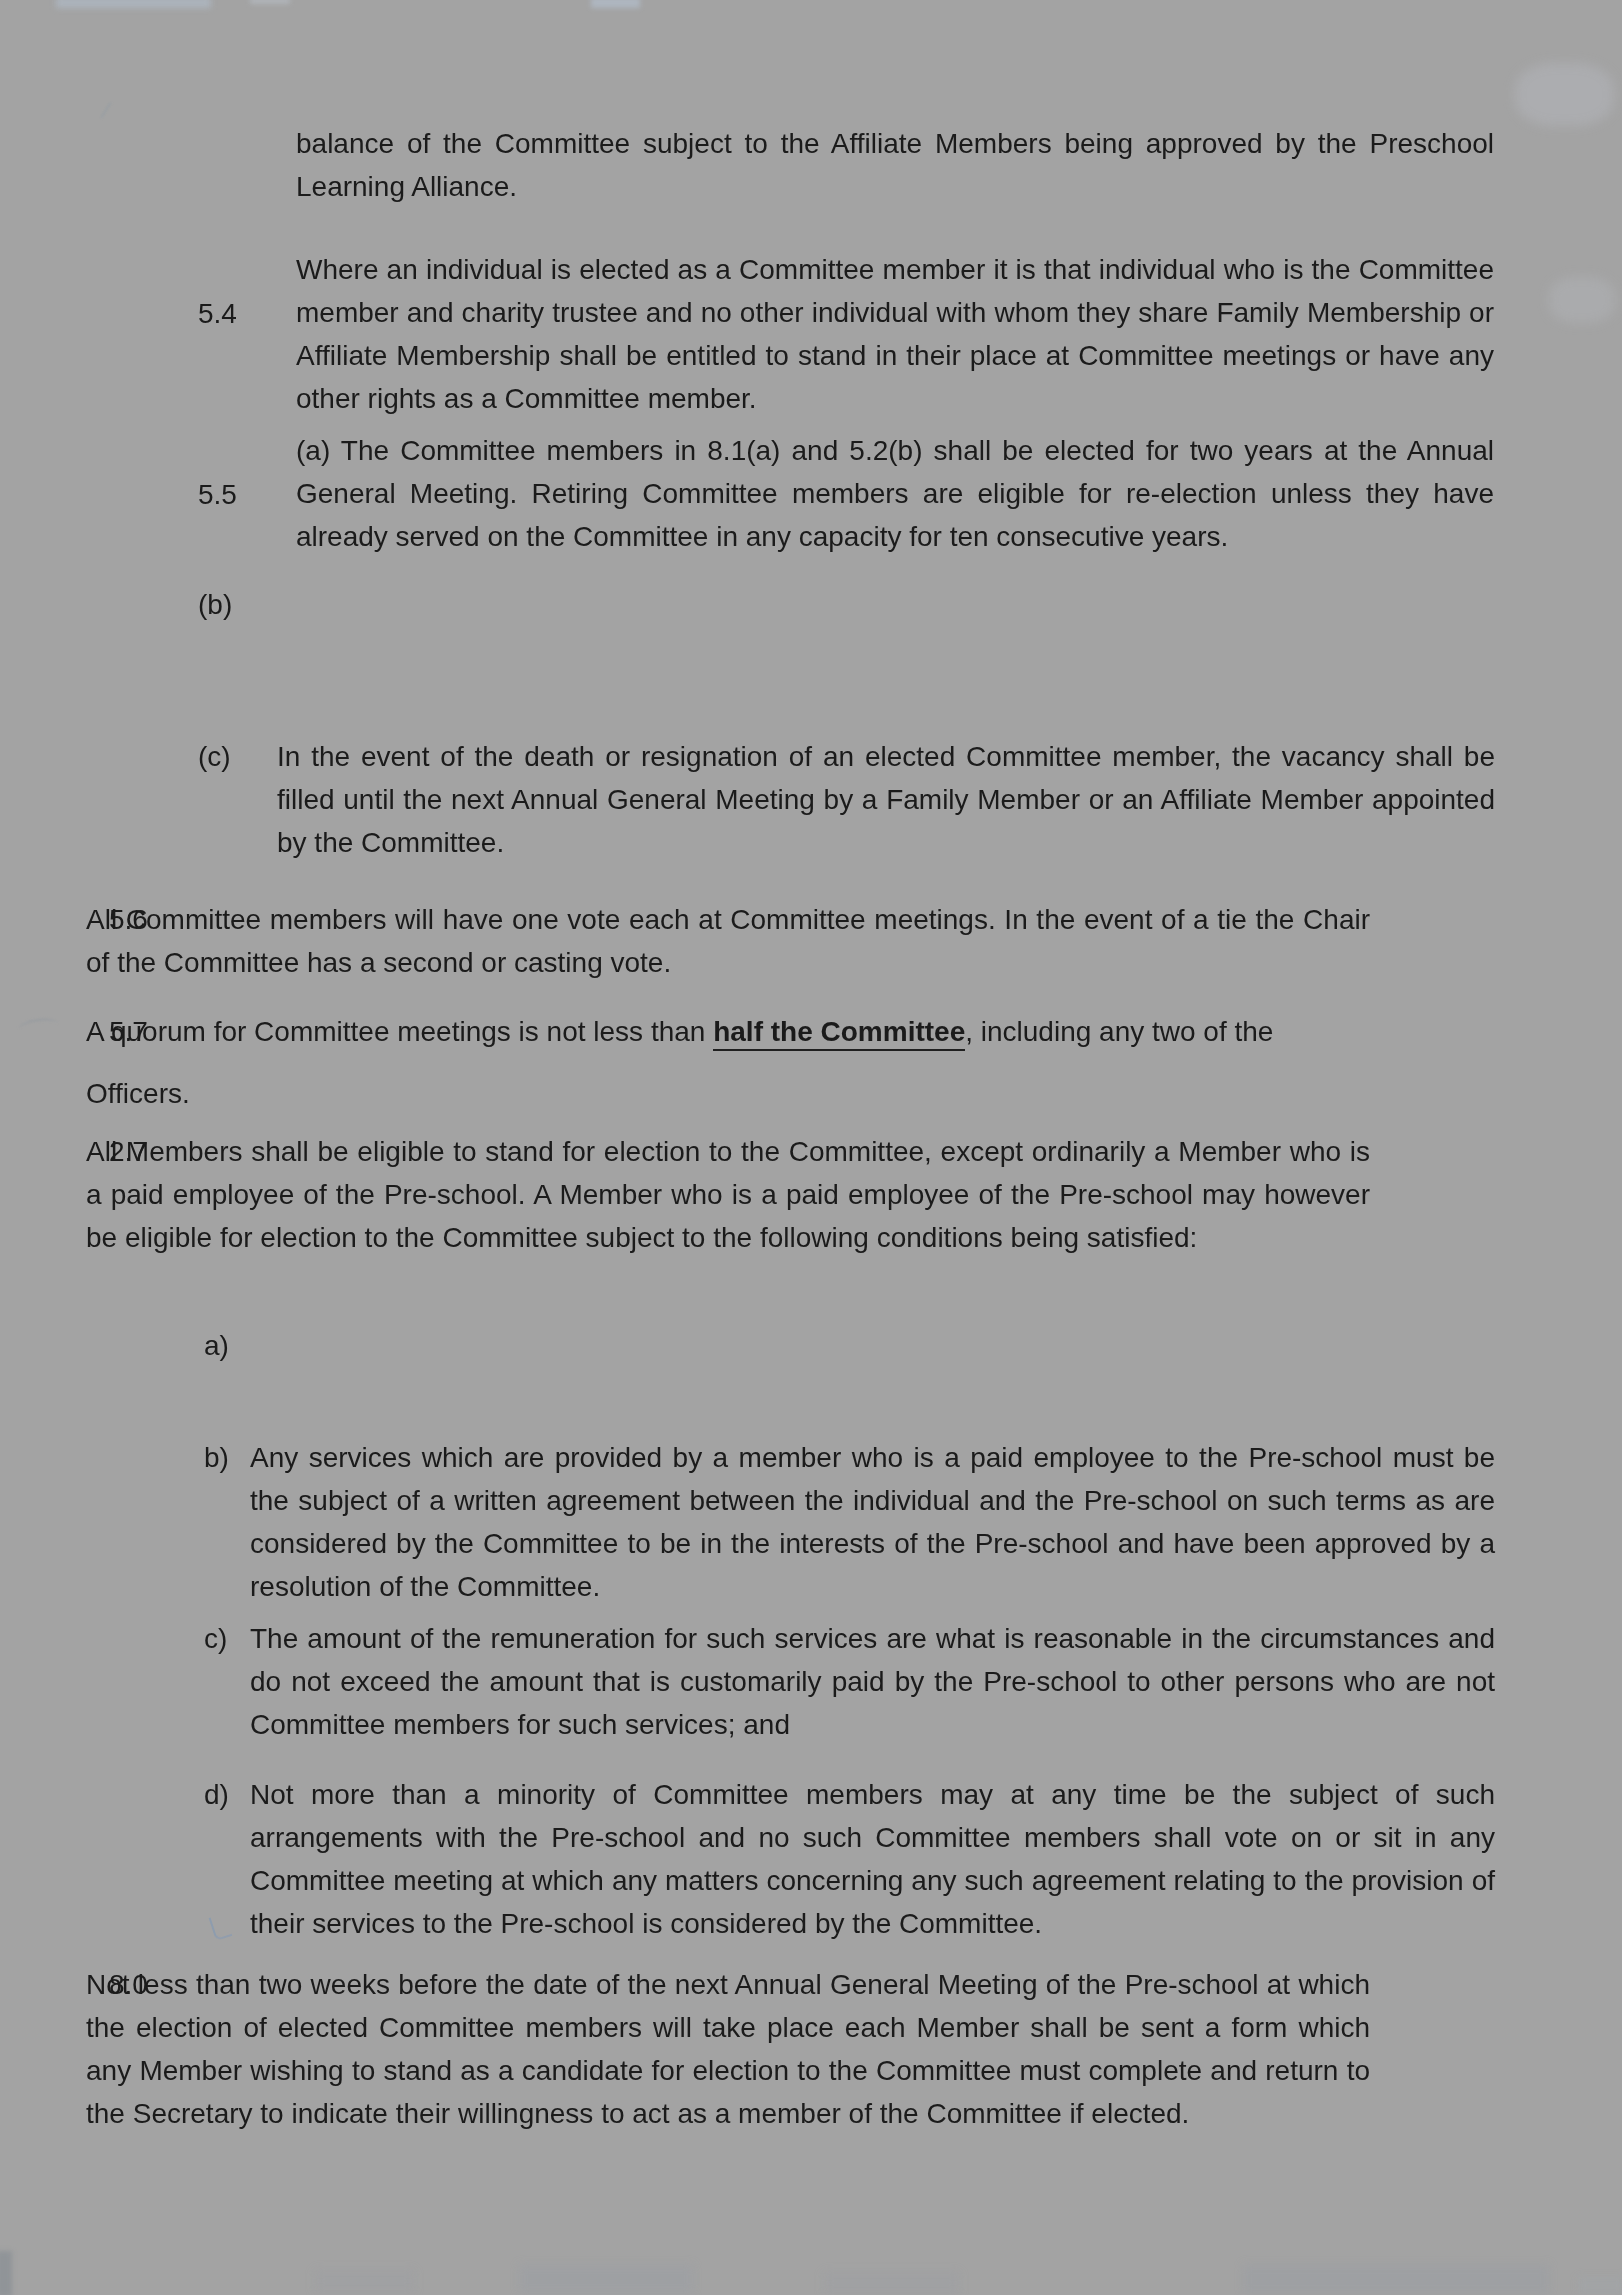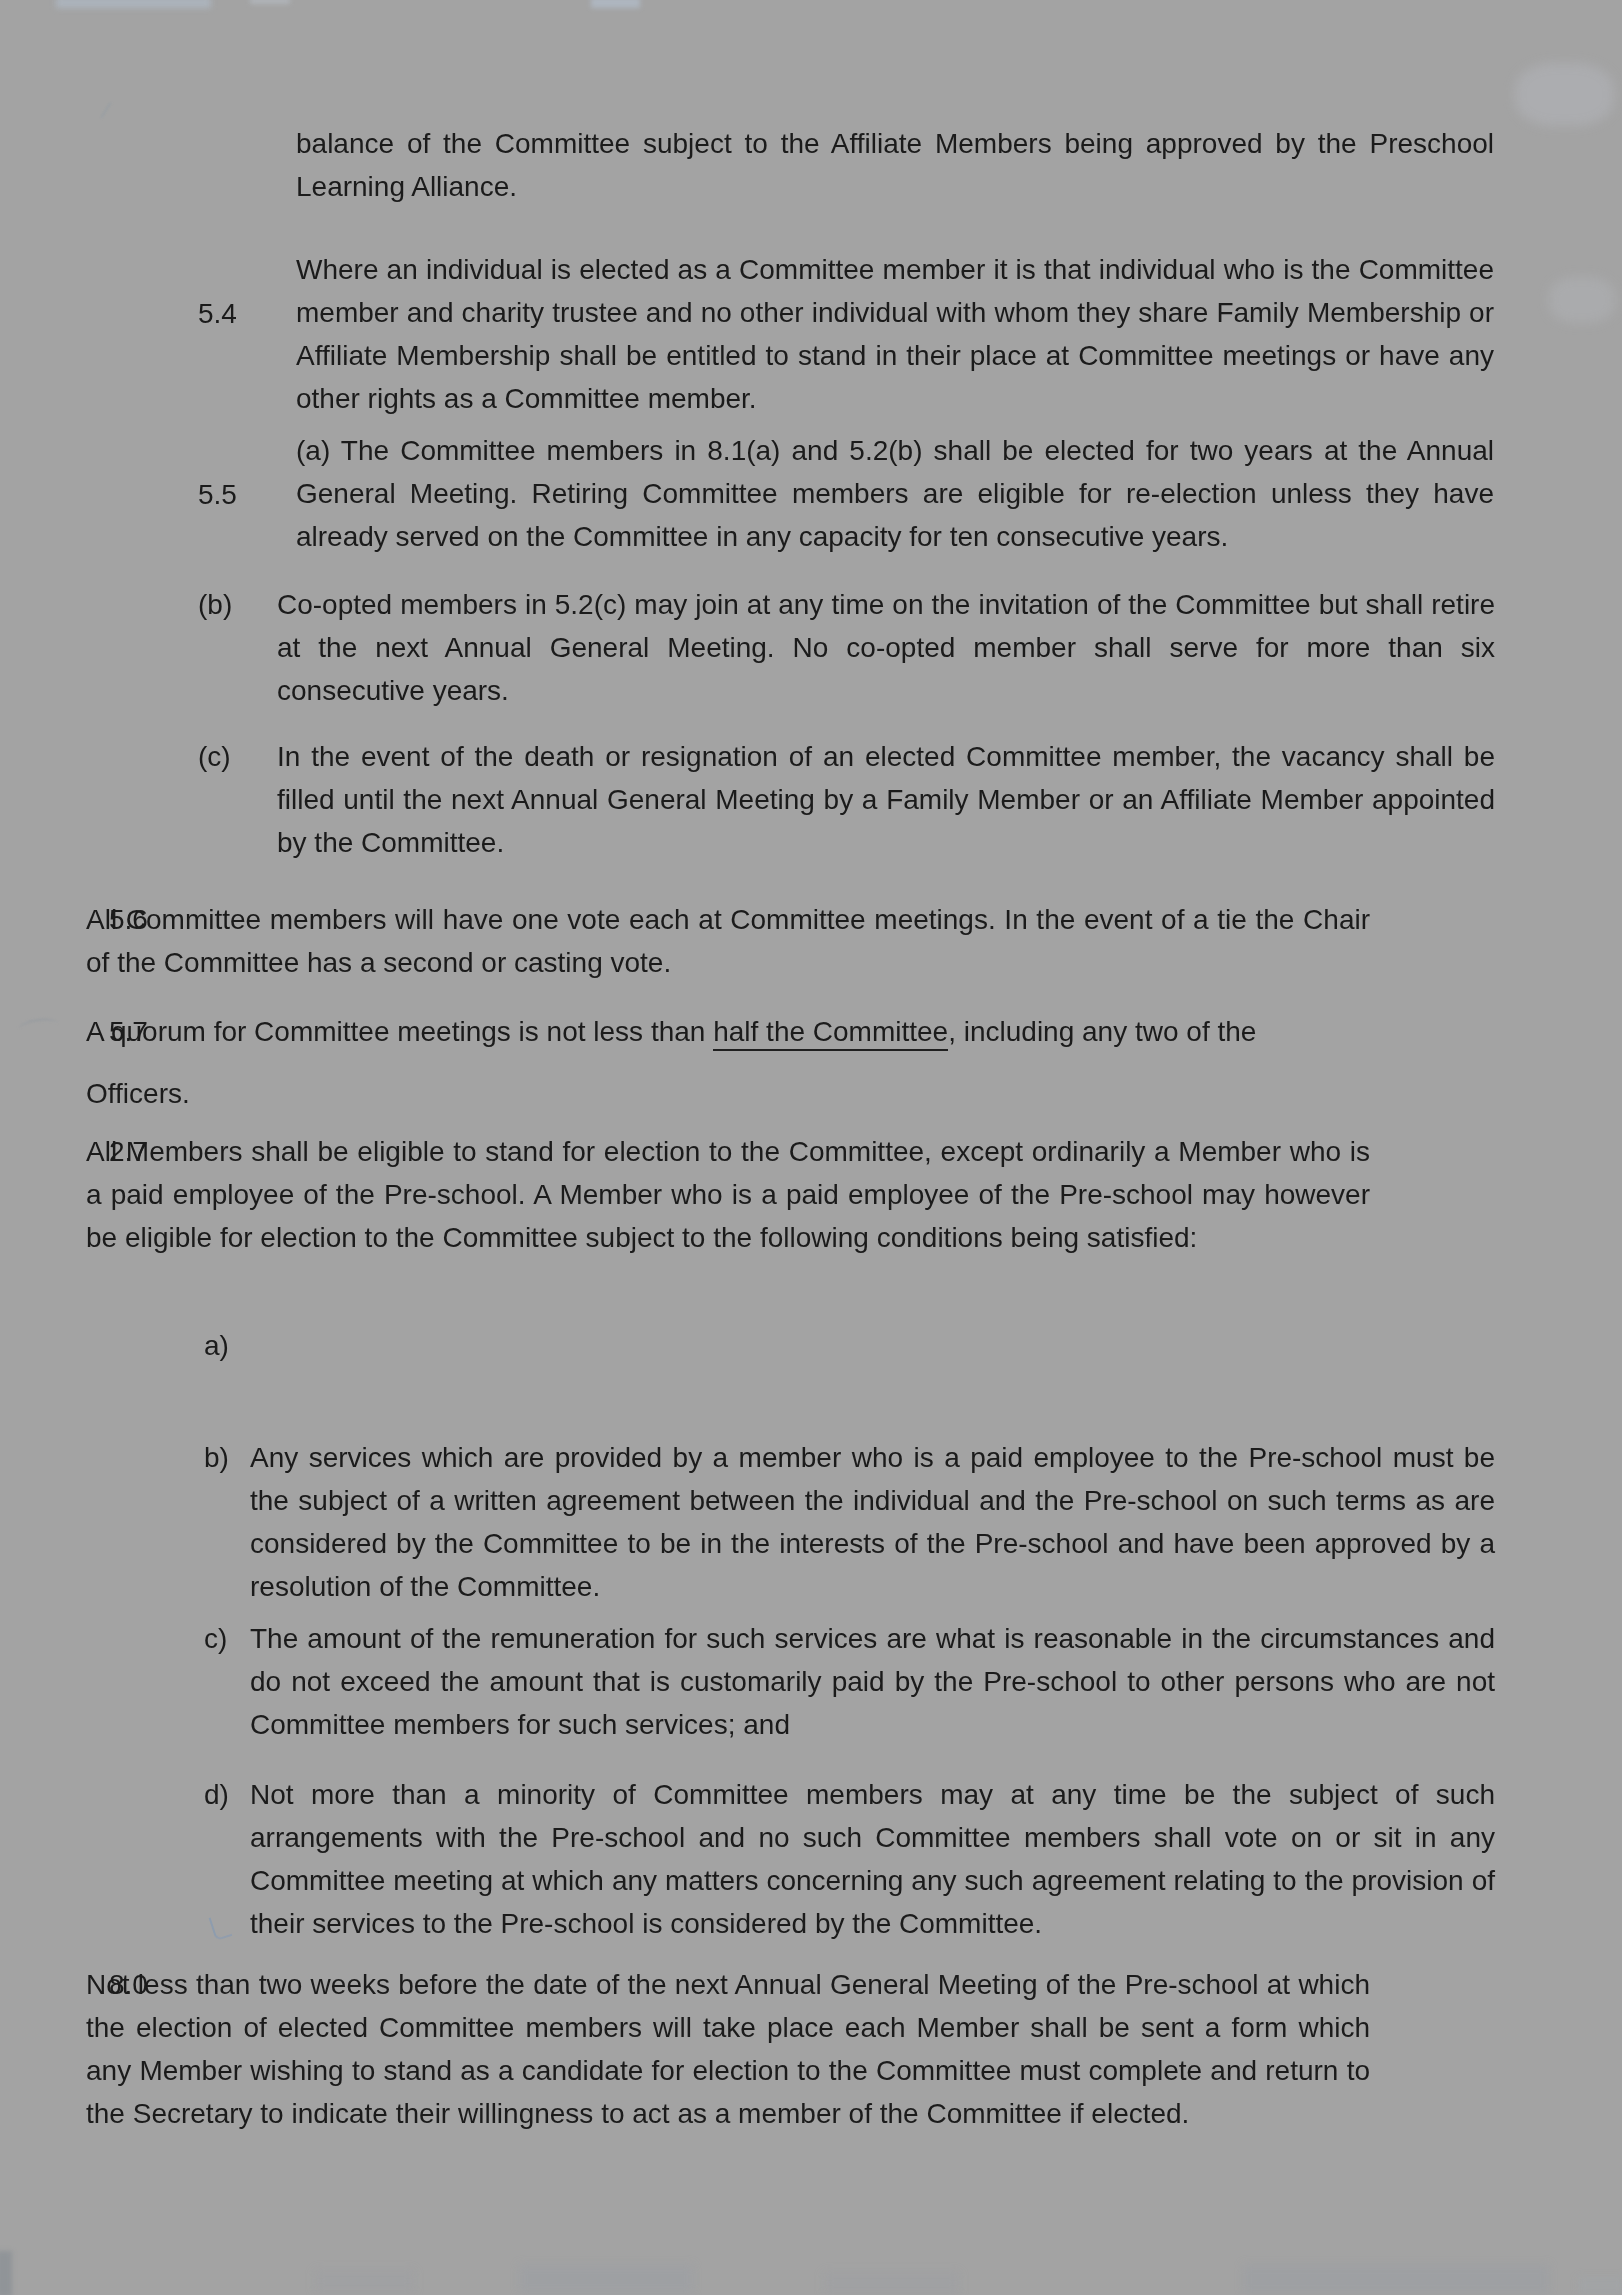--- a/index.html
+++ b/index.html
@@ -47,20 +47,21 @@
   
   .tM .num  { left: 109px; }
   .tM .body { margin-left: 86px; width: 1284px; }
   
   .tS .num  { left: 204px; }
   .tS .body { margin-left: 250px; width: 1245px; }
 
   .u {
     border-bottom: 2.6px solid #202020;
     padding-bottom: 2px;
+    font-weight: bold;
   }
   .officers-line {
     margin-top: 19px;
   }
 
   
   .artifact { position: absolute; pointer-events: none; }
   .a-top1 { left: 56px;  top: -2.6px; width: 155px; height: 10.5px; background: rgba(185,202,222,0.45); filter: blur(3.3px); }
   .a-top2 { left: 591px; top: -3.3px; width: 49px;  height: 11.2px; background: rgba(185,202,222,0.5);  filter: blur(2.6px); }
   .a-top3 { left: 250px; top: -2.6px; width: 40px;  height: 6.6px; background: rgba(200,212,226,0.35); filter: blur(2.6px); }
@@ -103,21 +104,20 @@
     <div class="body">Where an individual is elected as a Committee member it is that individual who is the Committee member and charity trustee and no other individual with whom they share Family Membership or Affiliate Membership shall be entitled to stand in their place at Committee meetings or have any other rights as a Committee member.</div>
   </div>
 
   <div class="clause tA" style="top:429px">
     <span class="num">5.5</span>
     <div class="body">(a) The Committee members in 8.1(a) and 5.2(b) shall be elected for two years at the Annual General Meeting. Retiring Committee members are eligible for re-election unless they have already served on the Committee in any capacity for ten consecutive years.</div>
   </div>
 
   <div class="clause tB" style="top:583px">
     <span class="num">(b)</span>
-    <div class="body">Co-opted members in 5.2(c) may join at any time on the invitation of the Committee but shall retire at the next Annual General Meeting. No co-opted member shall serve for more than six consecutive years.</div>
   </div>
 
   <div class="clause tB" style="top:735px">
     <span class="num">(c)</span>
     <div class="body">In the event of the death or resignation of an elected Committee member, the vacancy shall be filled until the next Annual General Meeting by a Family Member or an Affiliate Member appointed by the Committee.</div>
   </div>
 
   <div class="clause tM" style="top:898px">
     <span class="num">5.6</span>
     <div class="body">All Committee members will have one vote each at Committee meetings. In the event of a tie the Chair of the Committee has a second or casting vote.</div>

